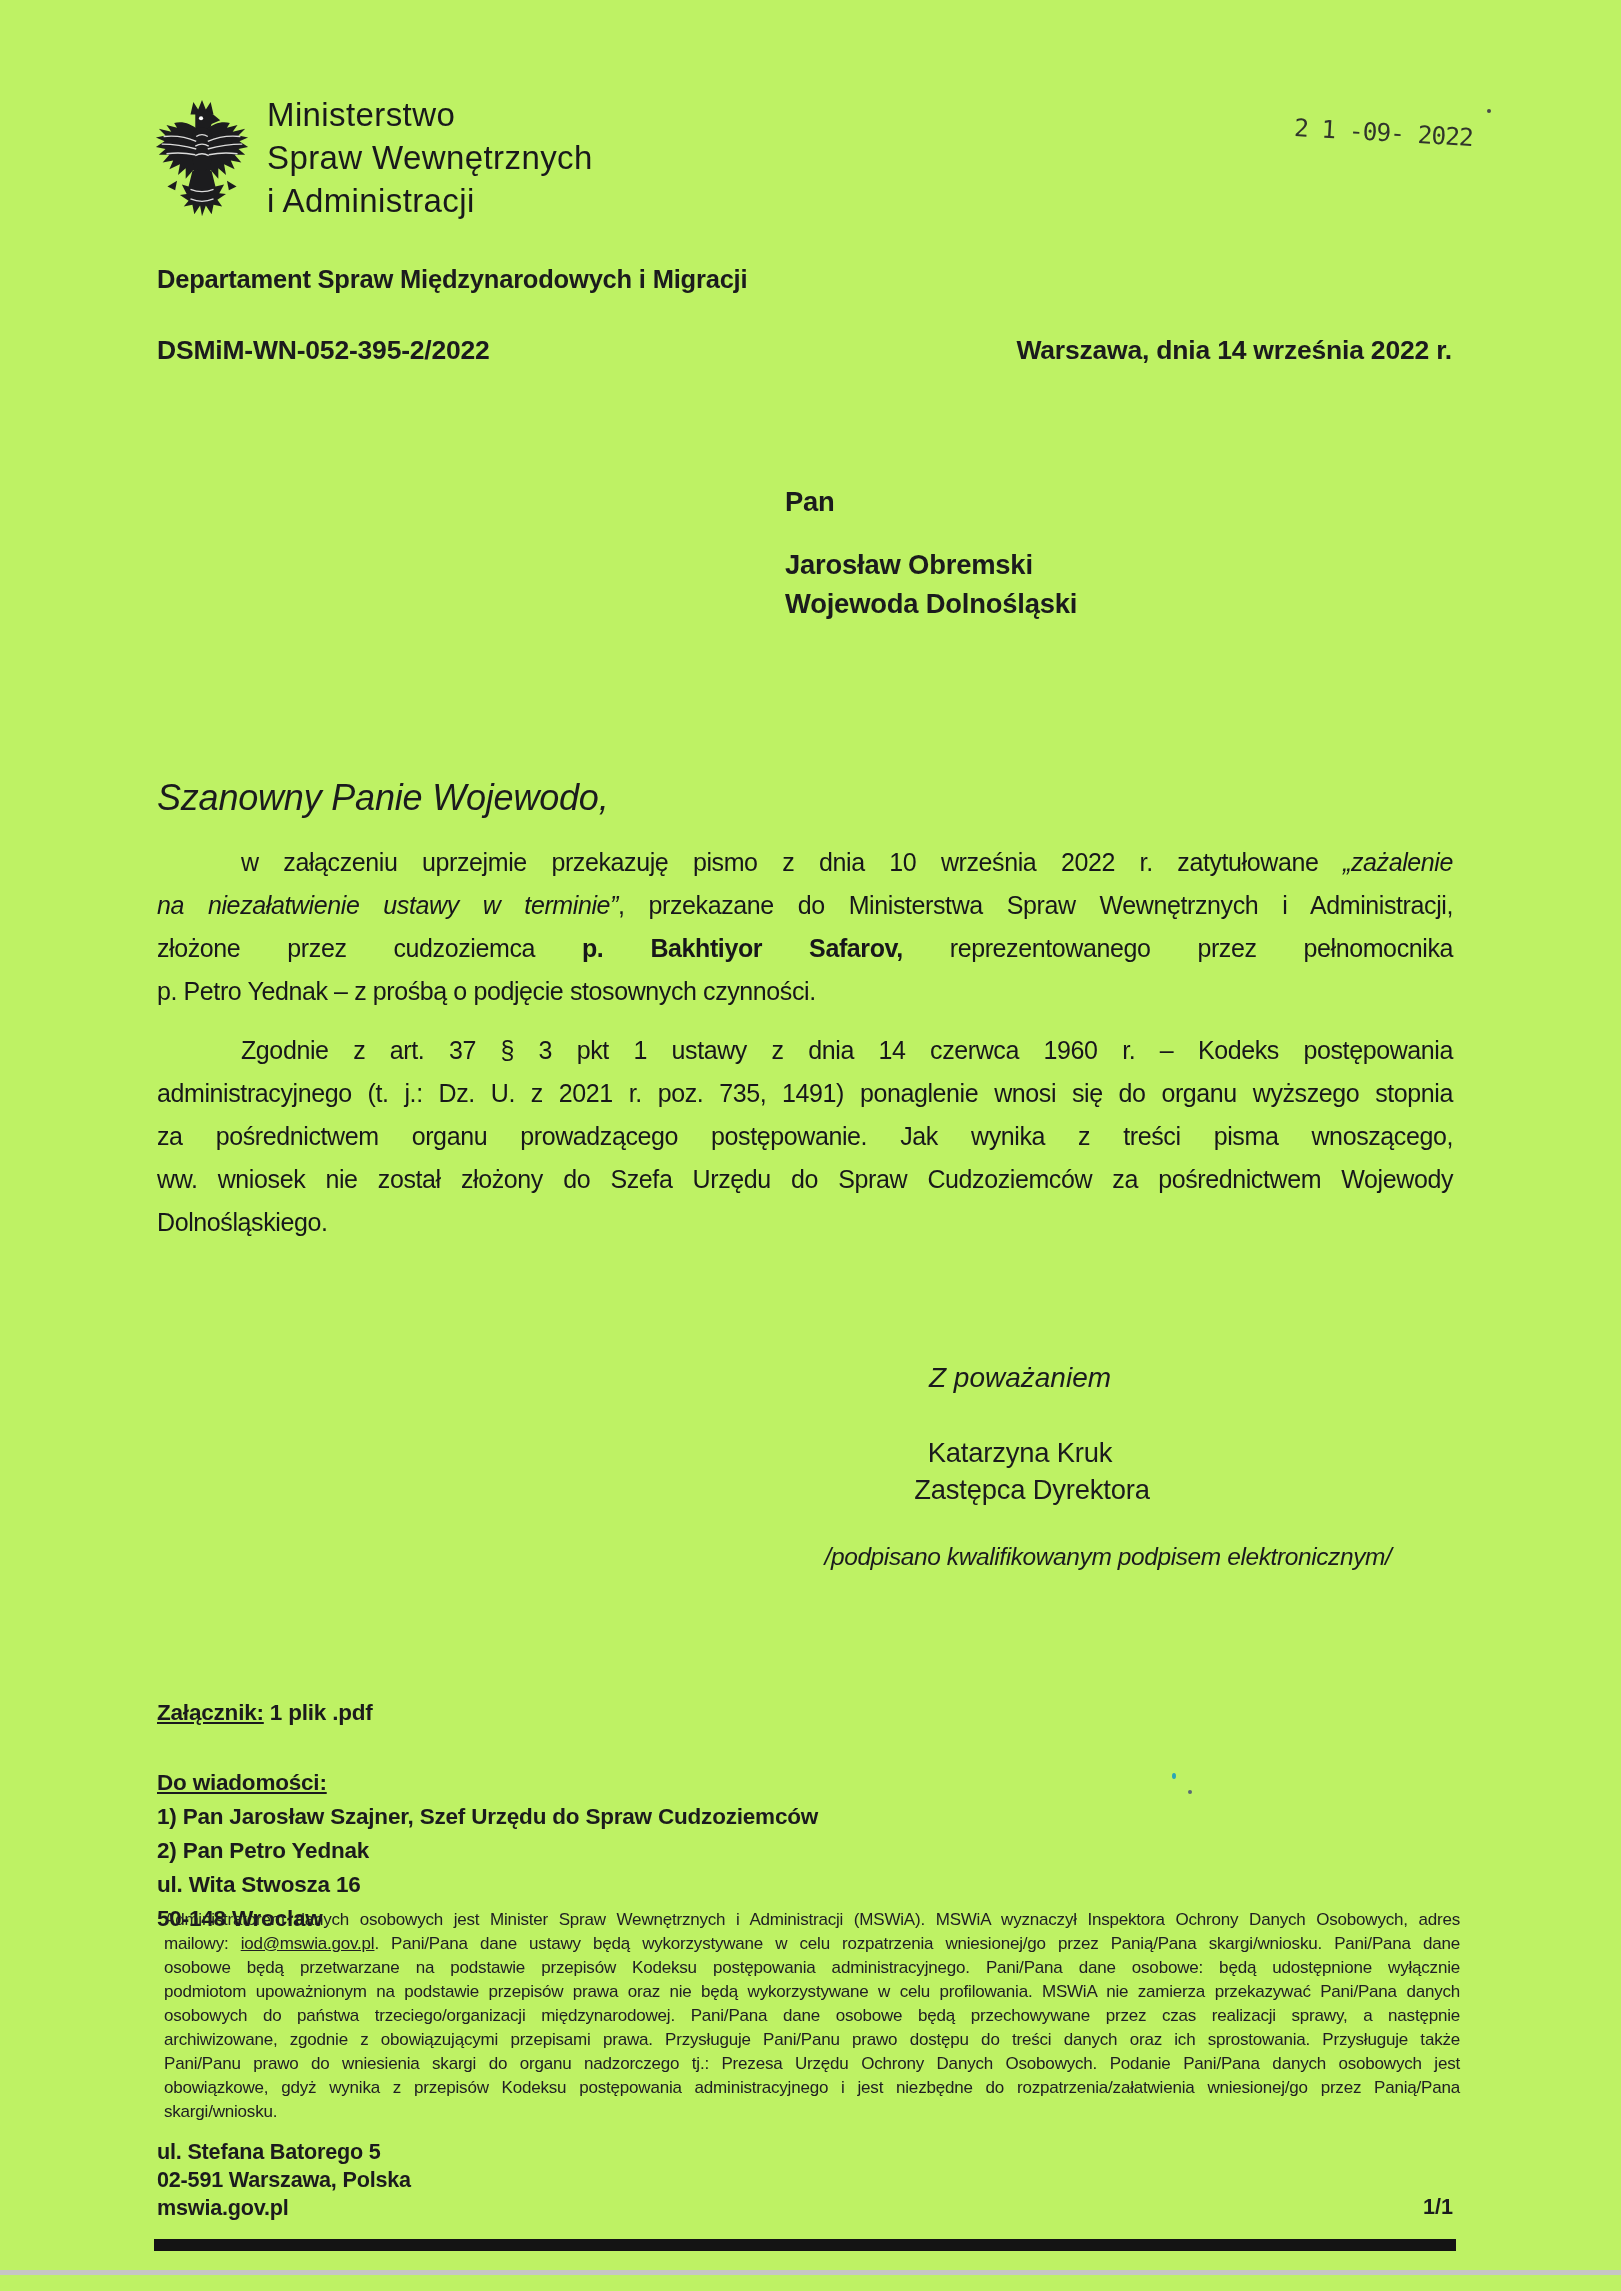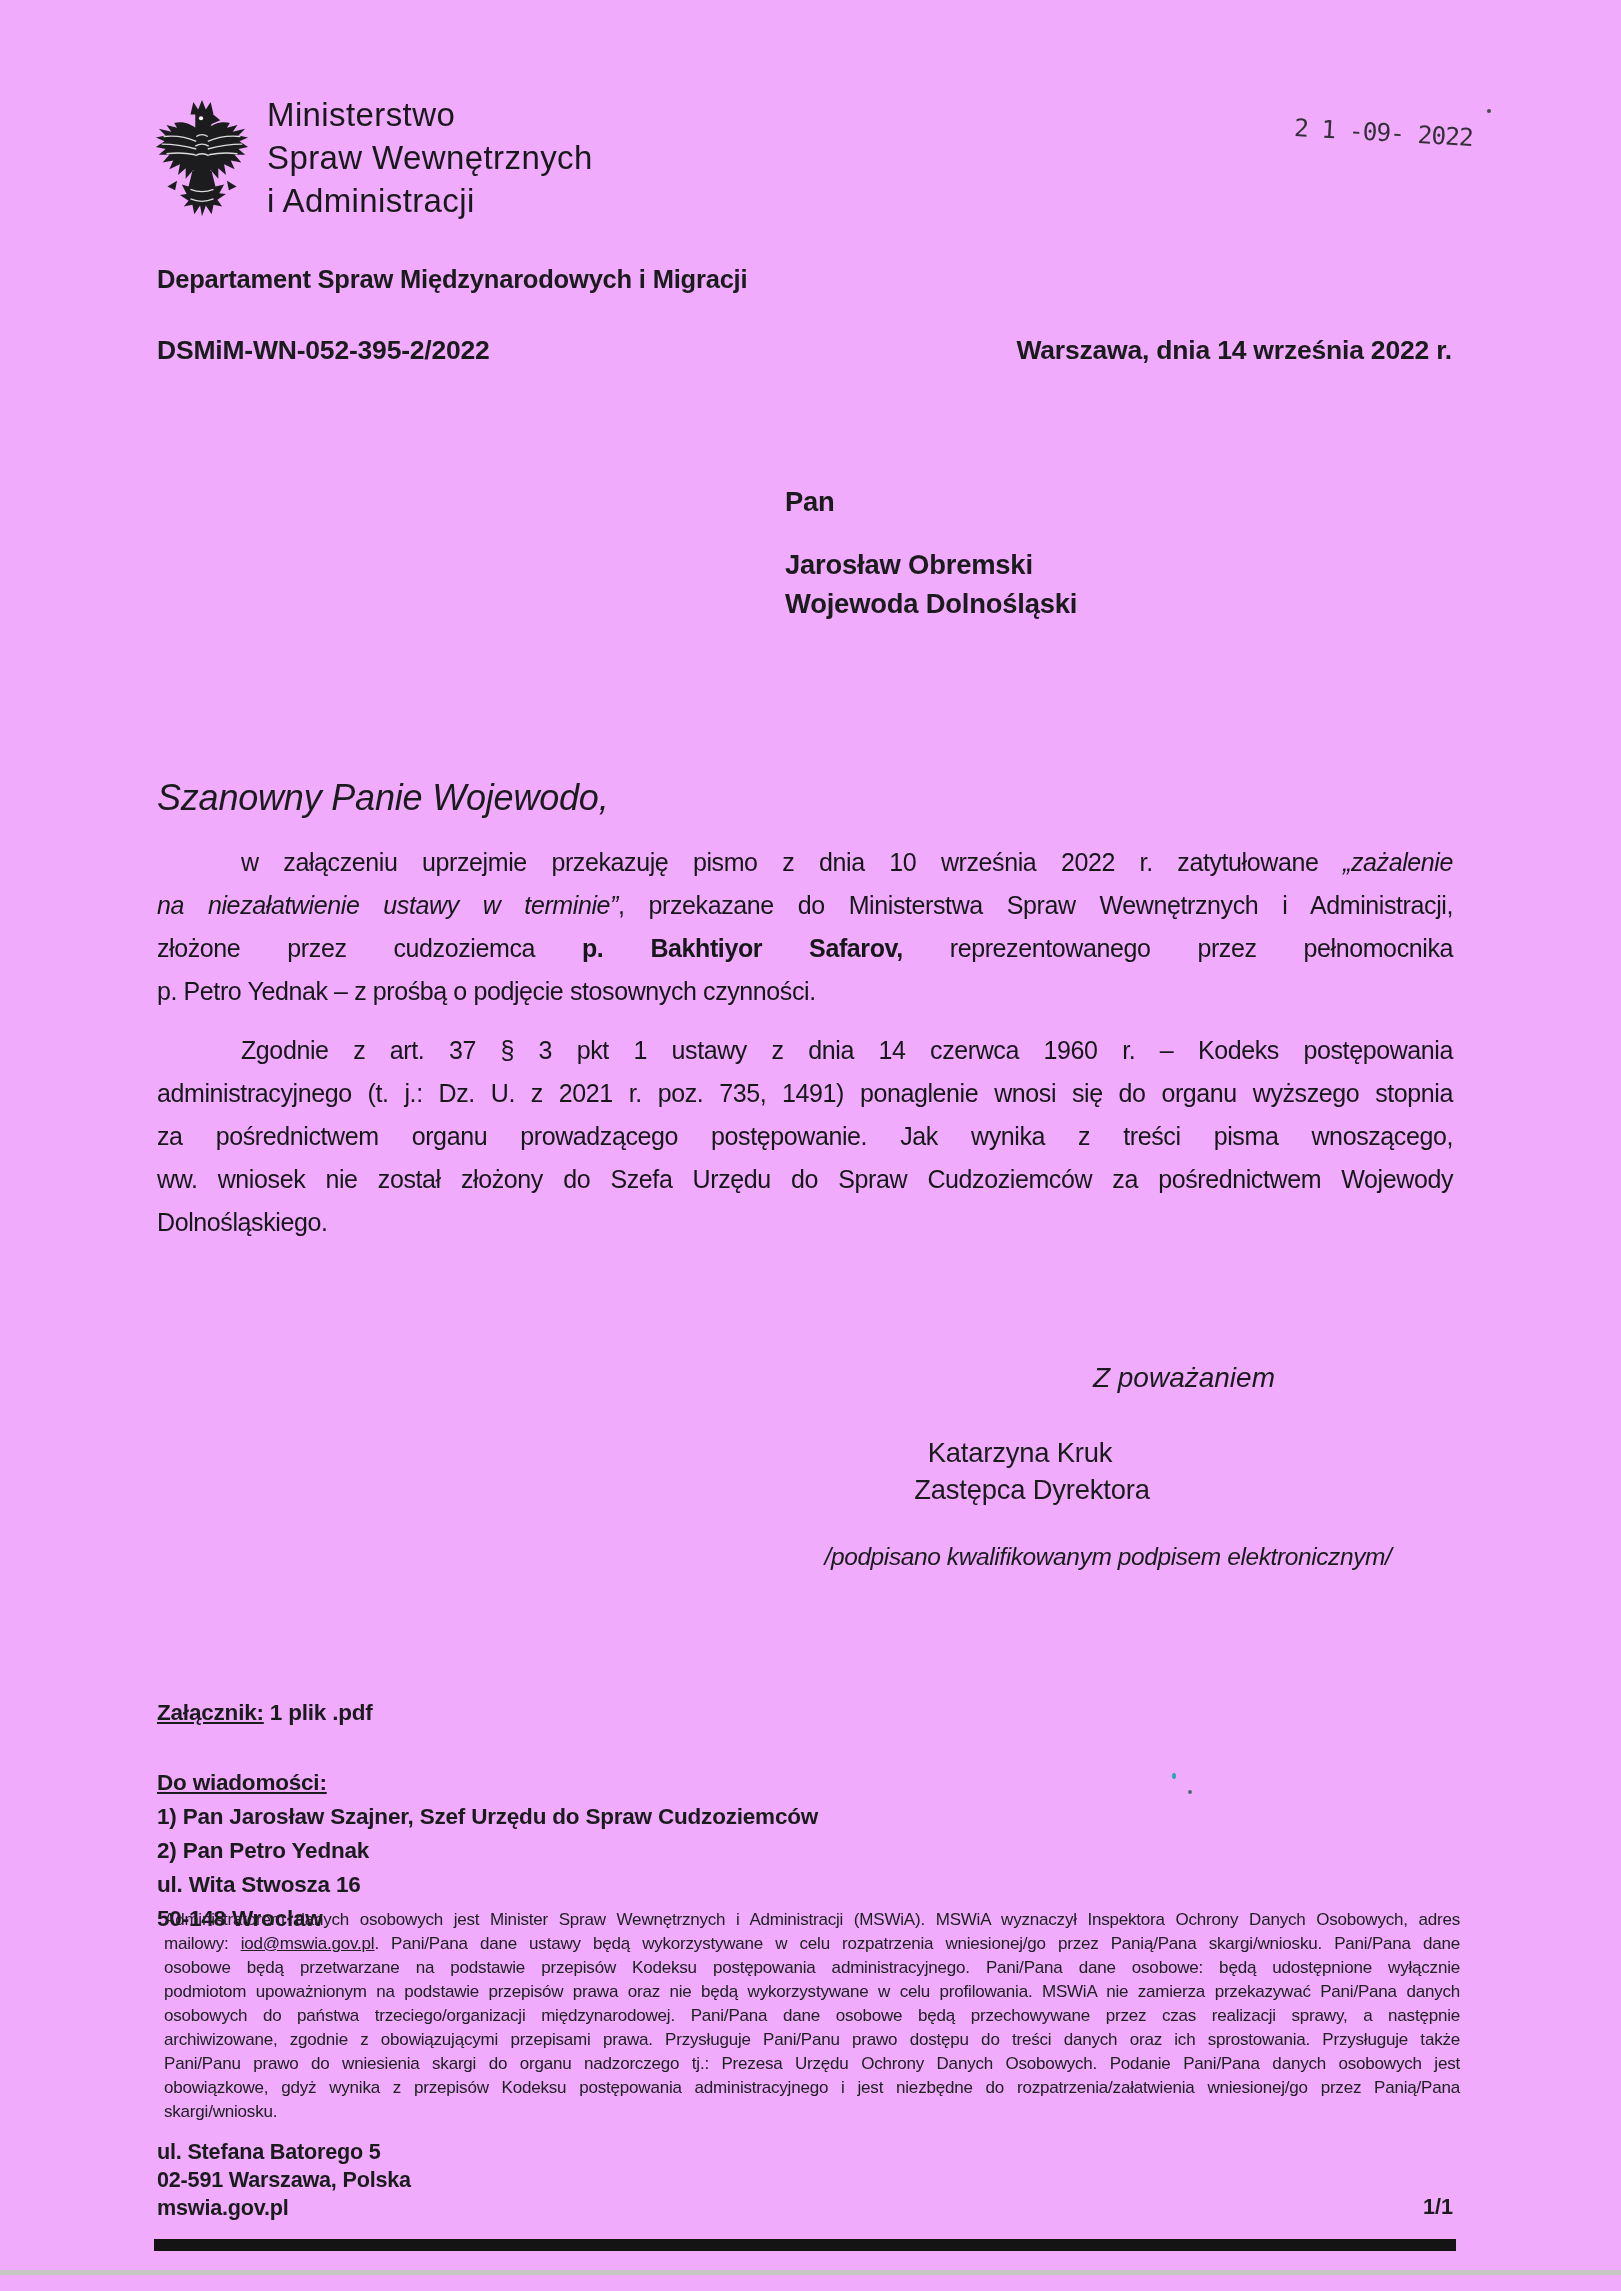--- a/index.html
+++ b/index.html
@@ -1,19 +1,19 @@
 <!DOCTYPE html>
 <html lang="pl"><head>
 <meta charset="utf-8">
 <style>
   html,body{margin:0;padding:0;background:#ffffff;}
   .page{
     position:relative;
     width:1621px;height:2292px;
-    background:#f0abfc;
+    background:#bef264;
     font-family:"Liberation Sans","DejaVu Sans",sans-serif;
     color:#1b1b1d;
     overflow:hidden;
   }
   .abs{position:absolute;}
 
   
   .ministry-name{left:267px;top:93px;font-size:33px;line-height:43px;letter-spacing:0.4px;color:#19191b;}
   .stamp{
     left:1294px;top:118px;
@@ -38,21 +38,21 @@
   .p1{top:841px;}
   .p2{top:1029px;}
   .tl{text-align:justify;text-align-last:left;}
   .tl.fill{text-align-last:justify;}
   .tl.ind{text-indent:84px;}
   .it{font-style:italic;}
   .bd{font-weight:700;}
   .un{text-decoration:underline;}
 
   
-  .valediction{left:765px;width:510px;top:1362px;font-size:28px;font-style:italic;text-align:right;}
+  .valediction{left:765px;width:510px;top:1362px;font-size:28px;font-style:italic;text-align:center;}
   .signer-name{left:765px;width:510px;top:1437px;font-size:27.4px;text-align:center;letter-spacing:-0.2px;}
   .signer-title{left:765px;width:534px;top:1474px;font-size:27.4px;text-align:center;letter-spacing:-0.2px;}
   .sig-note{left:814px;width:588px;top:1543px;font-size:24.5px;font-style:italic;text-align:center;letter-spacing:-0.4px;white-space:nowrap;}
 
   
   .attachment{left:157px;top:1700px;font-size:22.5px;font-weight:700;letter-spacing:-0.2px;}
   .cc{left:157px;top:1766px;font-size:22.5px;font-weight:700;line-height:34px;letter-spacing:-0.2px;}
 
   
   .privacy{left:157px;width:1296px;top:1908px;font-size:17px;line-height:24px;letter-spacing:-0.2px;color:#202023;margin-left:7px;}

